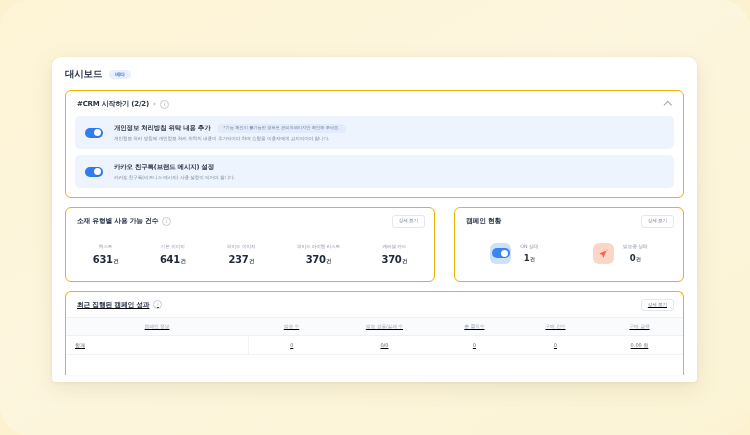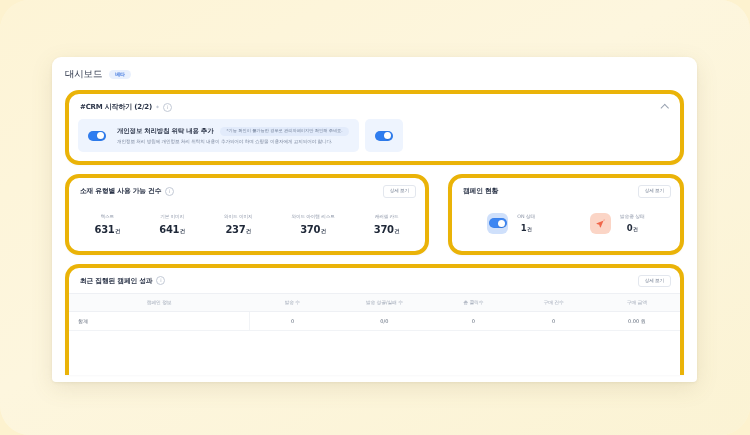--- a/index.html
+++ b/index.html
@@ -50,40 +50,40 @@
   
   .title-row {
     display: flex;
     align-items: center;
     gap: 7px;
     padding: 11px 0 9px 13px;
     flex: 0 0 auto;
   }
   .page-title {
     font-size: 9.5px;
-    font-weight: normal;
+    font-weight: bold;
     color: #2a3347;
     letter-spacing: -0.2px;
   }
   .title-badge {
     font-size: 5px;
     color: #4b7fe0;
     background: #e9f0fd;
     border-radius: 7px;
     padding: 2px 6px;
     line-height: 1;
     letter-spacing: -0.1px;
     font-weight: bold;
   }
 
   
   .card {
     background: #ffffff;
-    border: 4px solid #eab308;
-    border-radius: 14px;
+    border: 1px solid #eab308;
+    border-radius: 6px;
     box-shadow: 0 1px 2px rgba(30, 40, 70, 0.03);
   }
 
   .content {
     padding: 0 13px;
     display: flex;
     flex-direction: column;
     gap: 9px;
     flex: 1 1 auto;
     min-height: 0;
@@ -127,20 +127,21 @@
     position: absolute;
     left: 1px; top: 2px;
     width: 4.5px; height: 4.5px;
     border-left: 1.1px solid #9aa3b2;
     border-top: 1.1px solid #9aa3b2;
     transform: rotate(45deg);
   }
 
   .crm-rows {
     display: flex;
+    flex-direction: column;
     gap: 6px;
     padding: 0 9px 9px 9px;
   }
   .crm-row {
     display: flex;
     align-items: center;
     gap: 11px;
     background: #eef4fe;
     border-radius: 5px;
     padding: 8px 10px;
@@ -323,20 +324,21 @@
   
   .table-card {
     flex: 1 1 auto;
     display: flex;
     flex-direction: column;
     min-height: 0;
     margin-bottom: 7px;
     border-bottom-left-radius: 0;
     border-bottom-right-radius: 0;
     border-bottom: none;
+    text-decoration: underline;
   }
   .tbl { width: 100%; border-collapse: collapse; table-layout: fixed; }
   .tbl thead th {
     font-size: 4.8px;
     font-weight: normal;
     color: #98a1b1;
     letter-spacing: -0.1px;
     padding: 5px 2px 6px 2px;
     background: #fafbfc;
     border-top: 1px solid #eef0f4;
@@ -393,20 +395,26 @@
                 <span class="crm-row-title">개인정보 처리방침 위탁 내용 추가</span>
                 <span class="crm-row-note">*기능 확인이 불가능한 경우로 관리자페이지만 확인해 주세요.</span>
               </div>
               <span class="crm-row-desc">개인정보 처리 방침에 개인정보 처리 위탁의 내용이 추가되어야 하며 쇼핑몰 이용자에게 고지되어야 합니다.</span>
             </div>
           </div>
 
           <div class="crm-row">
             <div class="toggle">
               <div class="knob"></div>
+            </div>
+            <div class="crm-row-texts">
+              <div class="crm-row-titleline">
+                <span class="crm-row-title">카카오 친구톡(브랜드 메시지) 설정</span>
+              </div>
+              <span class="crm-row-desc">카카오 친구톡(비즈니스 메시지) 사용 설정이 되어야 합니다.</span>
             </div>
           </div>
 
         </div>
       </div>
 
       <div class="mid-row">
 
         <div class="card usage-card">
           <div class="card-head">

